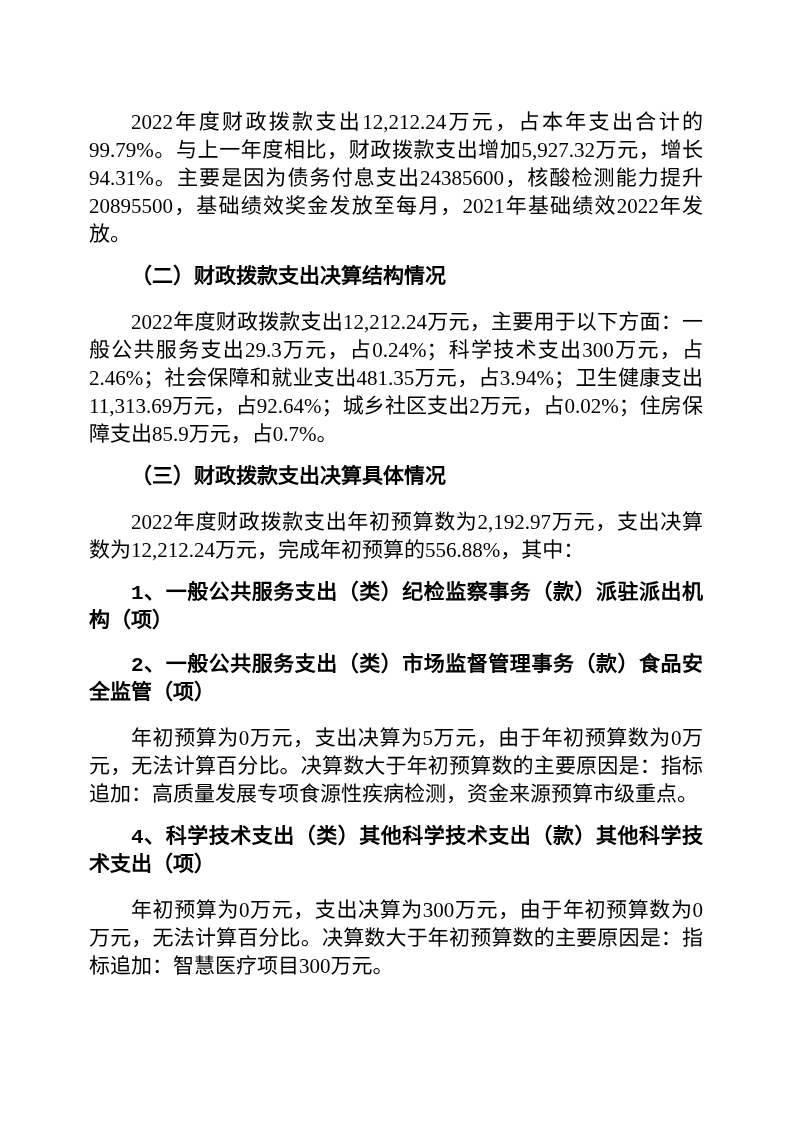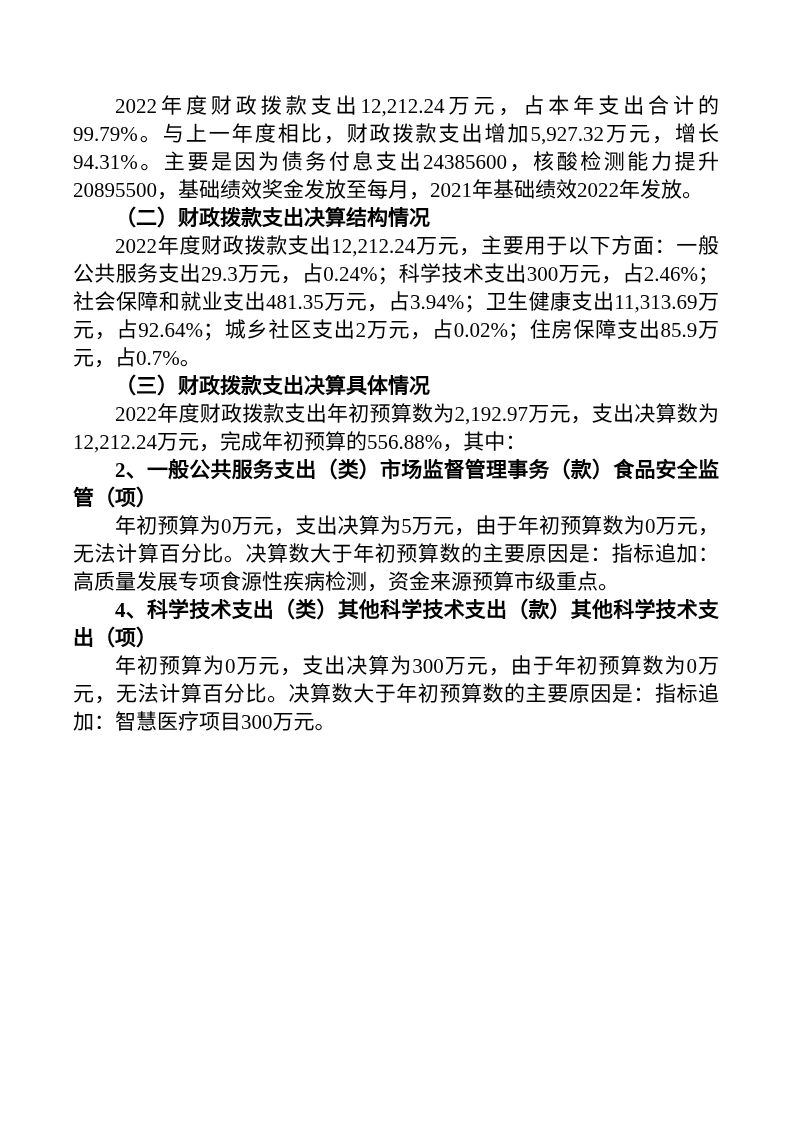--- a/index.html
+++ b/index.html
@@ -19,37 +19,39 @@
     position: absolute;
     left: 73px;
     top: 92px;
     width: 646px;
     color: #000000;
     font-size: 21px;
     line-height: 28px;
     text-align: justify;
   }
   .content p {
-    margin: 0;
+    margin: 16px;
     padding: 0;
     text-indent: 2em;
   }
   .content p.section-heading,
   .content p.item-heading {
     font-weight: 700;
+    font-family: Liberation Mono, monospace;
   }
 </style>
 </head>
 <body>
 
 <div class="page">
   <div class="content">
     <p class="body">2022年度财政拨款支出12,212.24万元，占本年支出合计的99.79%。与上一年度相比，财政拨款支出增加5,927.32万元，增长94.31%。主要是因为债务付息支出24385600，核酸检测能力提升20895500，基础绩效奖金发放至每月，2021年基础绩效2022年发放。</p>
     <p class="section-heading">（二）财政拨款支出决算结构情况</p>
     <p class="body">2022年度财政拨款支出12,212.24万元，主要用于以下方面：一般公共服务支出29.3万元，占0.24%；科学技术支出300万元，占2.46%；社会保障和就业支出481.35万元，占3.94%；卫生健康支出11,313.69万元，占92.64%；城乡社区支出2万元，占0.02%；住房保障支出85.9万元，占0.7%。</p>
     <p class="section-heading">（三）财政拨款支出决算具体情况</p>
     <p class="body">2022年度财政拨款支出年初预算数为2,192.97万元，支出决算数为12,212.24万元，完成年初预算的556.88%，其中：</p>
+    <p class="item-heading">1、一般公共服务支出（类）纪检监察事务（款）派驻派出机构（项）</p>
     <p class="item-heading">2、一般公共服务支出（类）市场监督管理事务（款）食品安全监管（项）</p>
     <p class="body">年初预算为0万元，支出决算为5万元，由于年初预算数为0万元，无法计算百分比。决算数大于年初预算数的主要原因是：指标追加：高质量发展专项食源性疾病检测，资金来源预算市级重点。</p>
     <p class="item-heading">4、科学技术支出（类）其他科学技术支出（款）其他科学技术支出（项）</p>
     <p class="body">年初预算为0万元，支出决算为300万元，由于年初预算数为0万元，无法计算百分比。决算数大于年初预算数的主要原因是：指标追加：智慧医疗项目300万元。</p>
   </div>
 </div>
 
 </body></html>

